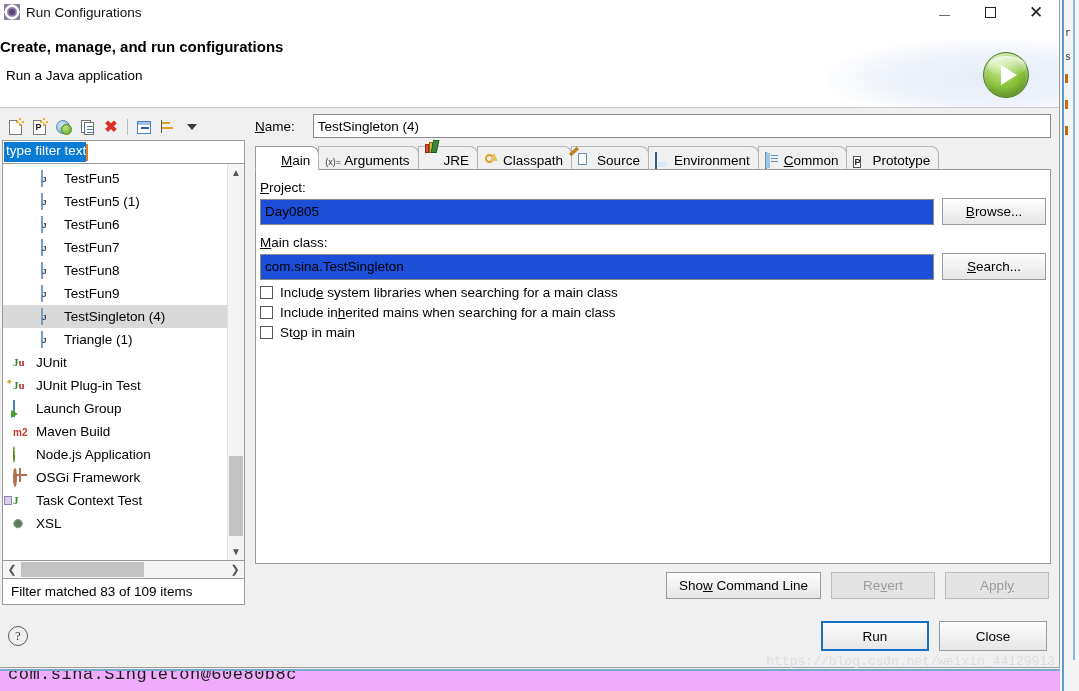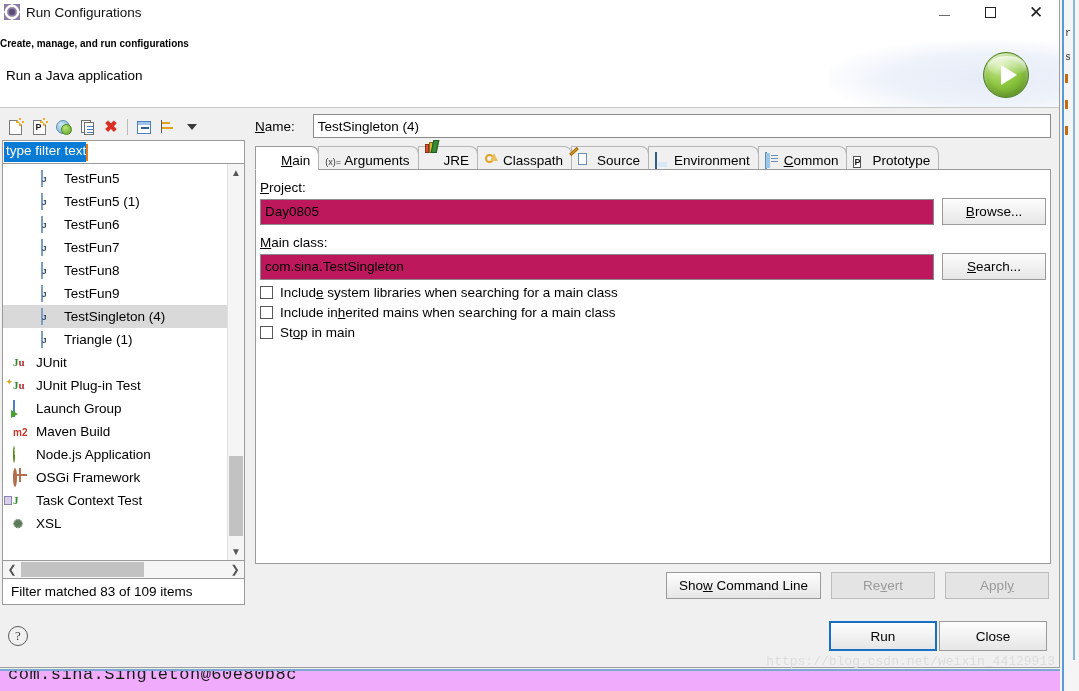--- a/index.html
+++ b/index.html
@@ -76,21 +76,21 @@
   .wb-close { font-size: 17px; color: #222; line-height: 1; font-family: "DejaVu Sans", sans-serif; font-weight: 300; }
 
   
   .banner {
     height: 84px; background: #ffffff; position: relative; flex: none;
     border-bottom: 1px solid #c8c8c8;
     overflow: hidden;
   }
   .banner-title {
     position: absolute; left: 0px; top: 14px;
-    font-size: 10px; font-weight: bold; color: #000;
+    font-size: 15px; font-weight: bold; color: #000;
   }
   .banner-sub {
     position: absolute; left: 6px; top: 44px;
     font-size: 13.5px; color: #000;
   }
   .banner-glow {
     position: absolute; right: 0; top: 16px; width: 230px; height: 70px;
     background: radial-gradient(ellipse at 70% 55%, #e6ecf7 0%, #eef2fa 45%, #ffffff 75%);
   }
   .run-icon-big {
@@ -328,21 +328,21 @@
     flex: 1; background: #ffffff; border: 1px solid #9a9a9a; border-top: none;
     padding: 10px 4px; min-height: 0; position: relative;
   }
   .field-group { margin-bottom: 10px; }
   .group-label {
     font-size: 13.5px; margin-bottom: 3px; display: block;
   }
   .group-label u { text-decoration: underline; }
   .input-row { display: flex; gap: 8px; align-items: center; }
   .text-input {
-    flex: 1; height: 26px; border: 1px solid #8a8a8a; background: #be185d;
+    flex: 1; height: 26px; border: 1px solid #8a8a8a; background: #1d4ed8;
     font-family: "Liberation Sans", sans-serif; font-size: 13.5px;
     padding: 0 4px; color: #000; outline: none; min-width: 0;
   }
   .btn {
     height: 27px; min-width: 104px; padding: 0 12px;
     background: linear-gradient(180deg,#fdfdfd,#e6e6e6);
     border: 1px solid #9a9a9a; font-size: 13.5px;
     font-family: "Liberation Sans", sans-serif; color: #000;
     cursor: default; white-space: nowrap;
   }
@@ -367,21 +367,21 @@
   .dlg-footer {
     height: 62px; display: flex; align-items: center;
     padding: 0 12px 0 8px; flex: none; position: relative;
   }
   .help-icon {
     width: 20px; height: 20px; border-radius: 50%;
     border: 1.5px solid #5a5a5a; color: #3a3a3a;
     font-size: 13px; display: flex; align-items: center; justify-content: center;
     font-family: "Liberation Serif", serif;
   }
-  .footer-btns { margin-left: auto; display: flex; gap: 2px; }
+  .footer-btns { margin-left: auto; display: flex; gap: 10px; }
   .footer-btns .btn { min-width: 108px; height: 30px; }
 
   .watermark {
     position: absolute; right: 4px; bottom: -2px;
     font-size: 13px; color: #dcdcdc; white-space: nowrap;
     font-family: Liberation Mono, monospace;
   }
 </style>
 </head>
 <body>

